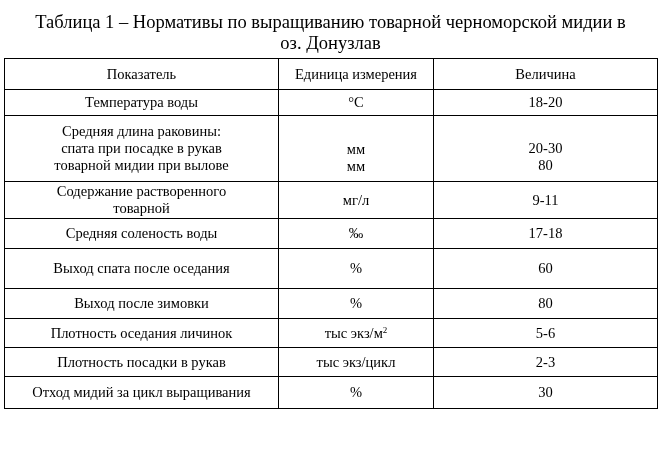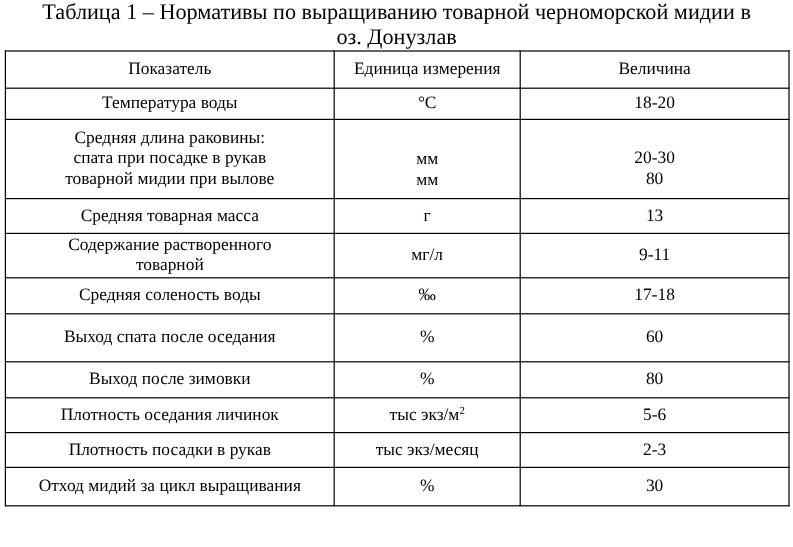--- a/index.html
+++ b/index.html
@@ -17,26 +17,26 @@
     }
     .caption {
       position: absolute;
       left: 0;
       top: 0;
       width: 661px;
       text-align: center;
       font-size: 18.5px;
       line-height: 20px;
     }
-    .caption .l1 { display: block; height: 21px; padding-top: 1px; }
+    .caption .l1 { display: block; height: 21px; padding-top: 12px; }
     .caption .l2 { display: block; height: 20px; }
     table.norms {
       position: absolute;
       left: 4px;
-      top: 42px;
+      top: 58px;
       border-collapse: collapse;
       table-layout: fixed;
       width: 653px;
     }
     table.norms td, table.norms th {
       border: 1.5px solid #000000;
       text-align: center;
       vertical-align: middle;
       font-weight: normal;
       font-size: 14.5px;
@@ -88,25 +88,20 @@
     <td class="multi unit-small" style="padding-top:19px">
       <span>мм</span>
       <span>мм</span>
     </td>
     <td class="multi" style="padding-top:17px">
       <span>20-30</span>
       <span>80</span>
     </td>
   </tr>
 
-  <tr style="height:29px">
-    <td>Средняя товарная масса</td>
-    <td class="unit-small">г</td>
-    <td>13</td>
-  </tr>
 
   <tr style="height:37px">
     <td class="multi">
       <span>Содержание растворенного</span>
       <span>товарной</span>
     </td>
     <td class="unit-small">мг/л</td>
     <td>9-11</td>
   </tr>
 
@@ -129,21 +124,21 @@
   </tr>
 
   <tr style="height:29px">
     <td>Плотность оседания личинок</td>
     <td class="unit-small"><span>тыс экз/м</span><sup>2</sup></td>
     <td>5-6</td>
   </tr>
 
   <tr style="height:29px">
     <td>Плотность посадки в рукав</td>
-    <td>тыс экз/месяц</td>
+    <td>тыс экз/цикл</td>
     <td>2-3</td>
   </tr>
 
   <tr style="height:32px">
     <td>Отход мидий за цикл выращивания</td>
     <td>%</td>
     <td>30</td>
   </tr>
 </tbody>
   </table>

